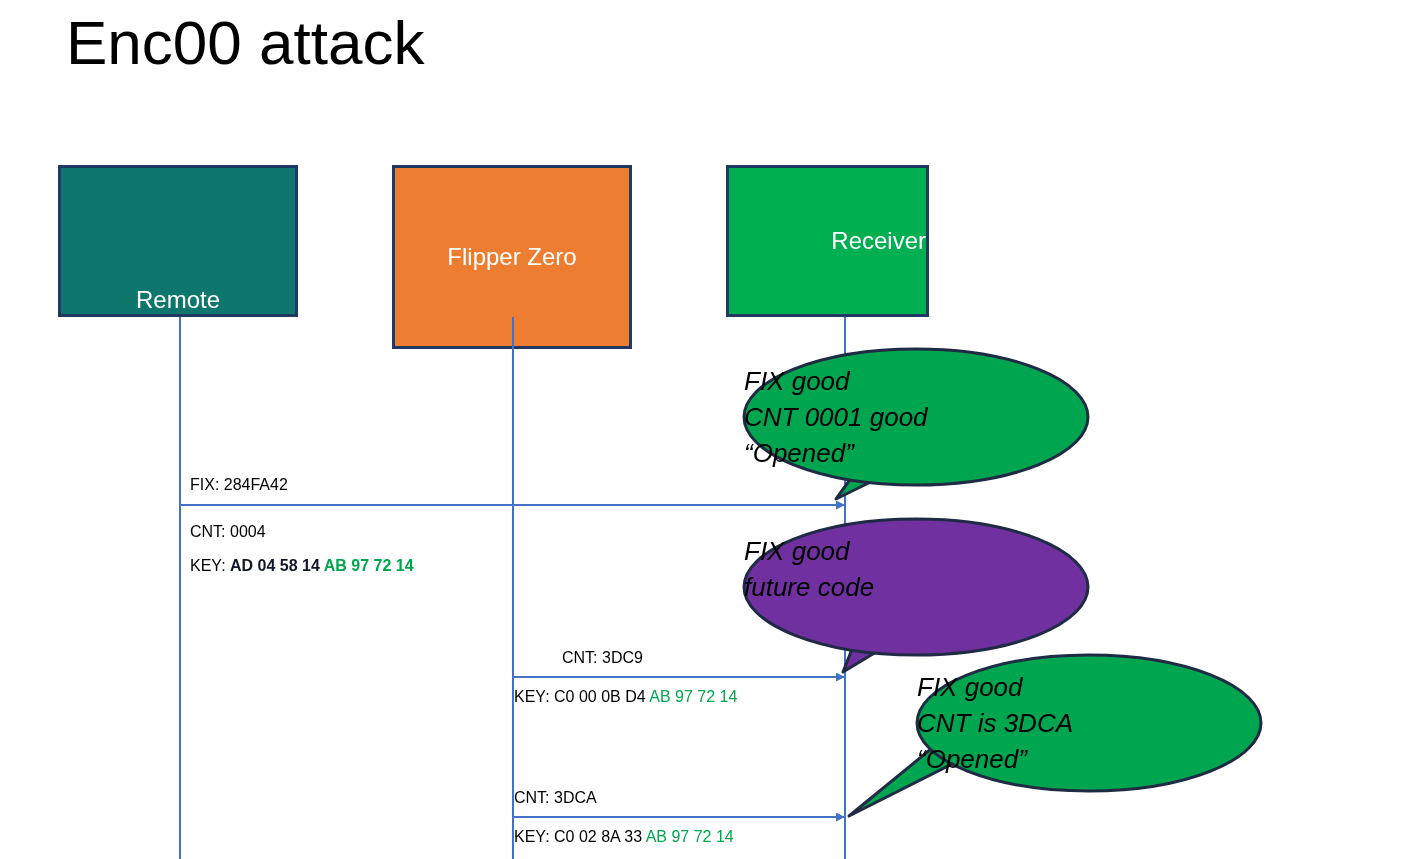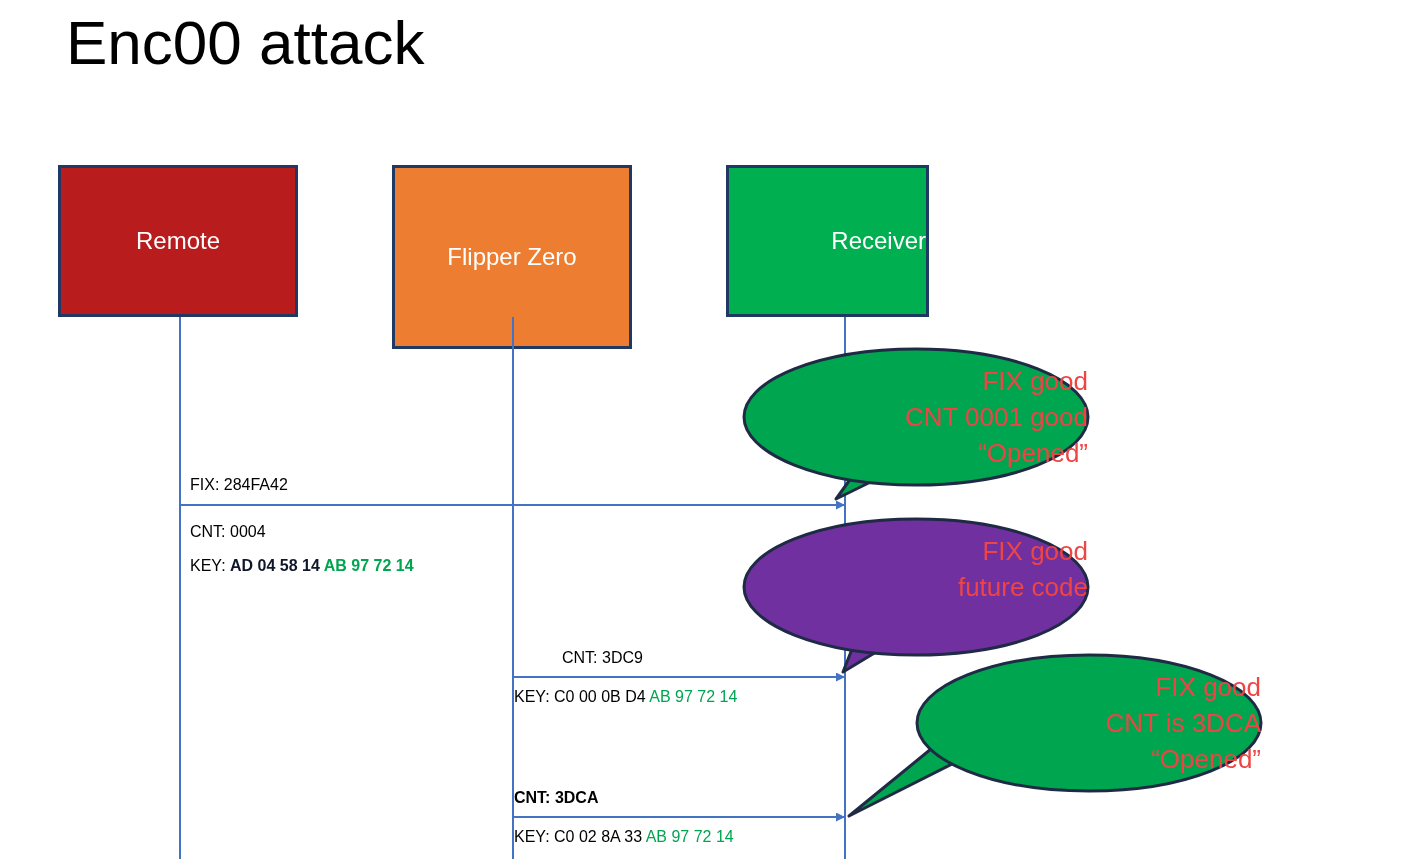--- a/index.html
+++ b/index.html
@@ -41,32 +41,32 @@
     font-size:16px;line-height:30px;
     color:#000000;white-space:nowrap;
   }
   .k-red{color:#0f172a;font-weight:bold;}
   .k-green-b{color:#00A550;font-weight:bold;}
   .k-green{color:#00A550;font-weight:400;}
 
   
   .bub-text{
     position:absolute;
-    color:#ef4444;font-size:26px;line-height:36px;
-    text-align:right;white-space:nowrap;
+    color:#000000;font-size:26px;line-height:36px;
+    text-align:left;white-space:nowrap;font-style:italic;
   }
 </style>
 </head>
 <body>
 
 <div id="stage">
 
   <div id="title">Enc00 attack</div>
 
-  <div class="actor-box" id="box-remote" style="left: 58px; top: 165px; width: 240px; height: 152px; background: #b91c1c; border-color: rgb(31, 56, 100);">
+  <div class="actor-box" id="box-remote" style="left: 58px; top: 165px; width: 240px; height: 152px; background: #0f766e; border-color: rgb(31, 56, 100); align-items: flex-end;">
     <span class="actor-label">Remote</span>
   </div>
   <div class="actor-box" id="box-flipper" style="left: 392px; top: 165px; width: 240px; height: 184px; background: rgb(237, 125, 49); border-color: rgb(31, 56, 100);">
     <span class="actor-label">Flipper Zero</span>
   </div>
   <div class="actor-box" id="box-receiver" style="left: 726px; top: 165px; width: 203px; height: 152px; background: rgb(0, 176, 80); border-color: rgb(31, 56, 100); justify-content: flex-end;">
     <span class="actor-label">Receiver</span>
   </div>
 
   <svg id="vec" viewBox="0 0 1408 859" xmlns="http://www.w3.org/2000/svg">
@@ -95,21 +95,21 @@
       </g>
   </svg>
 
   <div class="msg" id="m1-fix" style="left: 190px; top: 470px;">FIX: 284FA42</div>
   <div class="msg" id="m1-cnt" style="left: 190px; top: 517px;">CNT: 0004</div>
   <div class="msg" id="m1-key" style="left: 190px; top: 551px;"><span>KEY: </span><span class="k-red">AD 04 58 14 </span><span class="k-green-b">AB 97 72 14</span></div>
 
   <div class="msg" id="m2-cnt" style="left: 514px; top: 643px; padding-left: 48px;">CNT: 3DC9</div>
   <div class="msg" id="m2-key" style="left: 514px; top: 682px;"><span>KEY: C0 00 0B D4 </span><span class="k-green">AB 97 72 14</span></div>
 
-  <div class="msg" id="m3-cnt" style="left: 514px; top: 783px; font-weight: bold;">CNT: 3DCA</div>
+  <div class="msg" id="m3-cnt" style="left: 514px; top: 783px;">CNT: 3DCA</div>
   <div class="msg" id="m3-key" style="left: 514px; top: 822px;"><span>KEY: C0 02 8A 33 </span><span class="k-green">AB 97 72 14</span></div>
 
   <div class="bub-text" id="bub-1" style="left: 744px; top: 363px; width: 344px;">
       <div>FIX good</div>
       <div>CNT 0001 good</div>
       <div>“Opened”</div>
     </div>
   <div class="bub-text" id="bub-2" style="left: 744px; top: 533px; width: 344px;">
       <div>FIX good</div>
       <div>future code</div>

